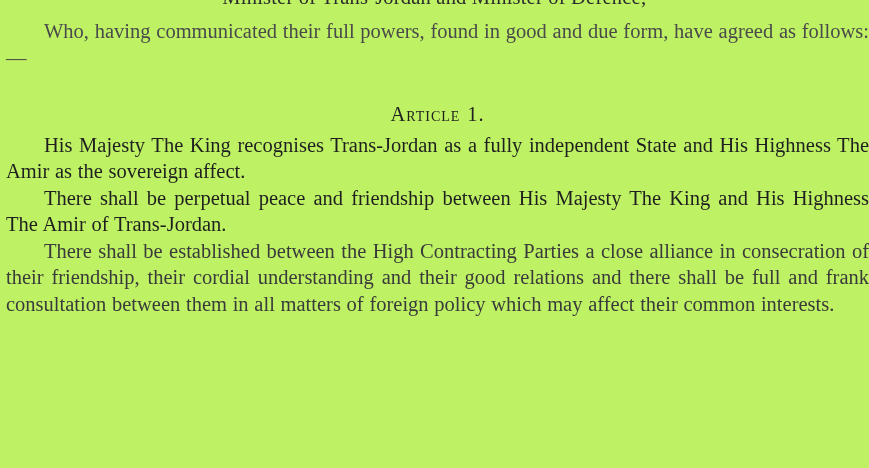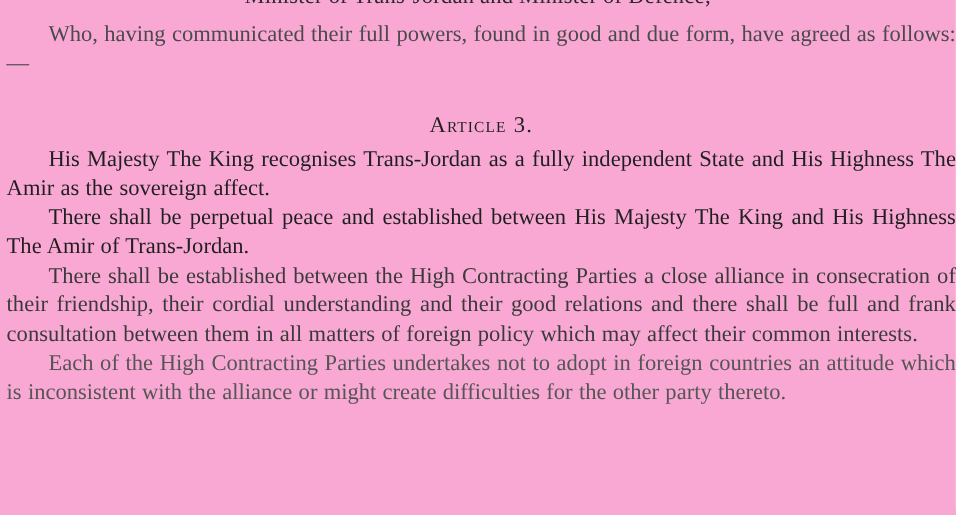--- a/index.html
+++ b/index.html
@@ -11,21 +11,21 @@
     width: 869px;
     height: 468px;
     overflow: hidden;
     font-family: "Liberation Serif", serif;
     color: #1c1c1c;
   }
   .page {
     position: relative;
     width: 869px;
     height: 468px;
-    background: #f9a8d4;
+    background: #bef264;
     padding: 0;
     box-sizing: border-box;
   }
   .clip-top {
     
     position: absolute;
     top: -14px;
     left: 0;
     width: 869px;
     text-align: center;
@@ -77,24 +77,23 @@
 <body>
 
 <div class="page">
 
   <div class="clip-top">Minister of Trans-Jordan and Minister of Defence;</div>
 
   <div class="body-text">
 
     <p class="indent fade2">Who, having communicated their full powers, found in good and due form, have agreed as follows:—</p>
 
-    <p class="heading smallcaps">Article 3.</p>
+    <p class="heading smallcaps">Article 1.</p>
 
     <p class="indent block-a">His Majesty The King recognises Trans-Jordan as a fully independent State and His Highness The Amir as the sovereign affect.</p>
 
-    <p class="indent block-b">There shall be perpetual peace and established between His Majesty The King and His Highness The Amir of Trans-Jordan.</p>
+    <p class="indent block-b">There shall be perpetual peace and friendship between His Majesty The King and His Highness The Amir of Trans-Jordan.</p>
 
     <p class="indent faded">There shall be established between the High Contracting Parties a close alliance in consecration of their friendship, their cordial understanding and their good relations and there shall be full and frank consultation between them in all matters of foreign policy which may affect their common interests.</p>
 
-    <p class="indent fade3">Each of the High Contracting Parties undertakes not to adopt in foreign countries an attitude which is inconsistent with the alliance or might create difficulties for the other party thereto.</p>
 
   </div>
 </div>
 
 </body></html>

